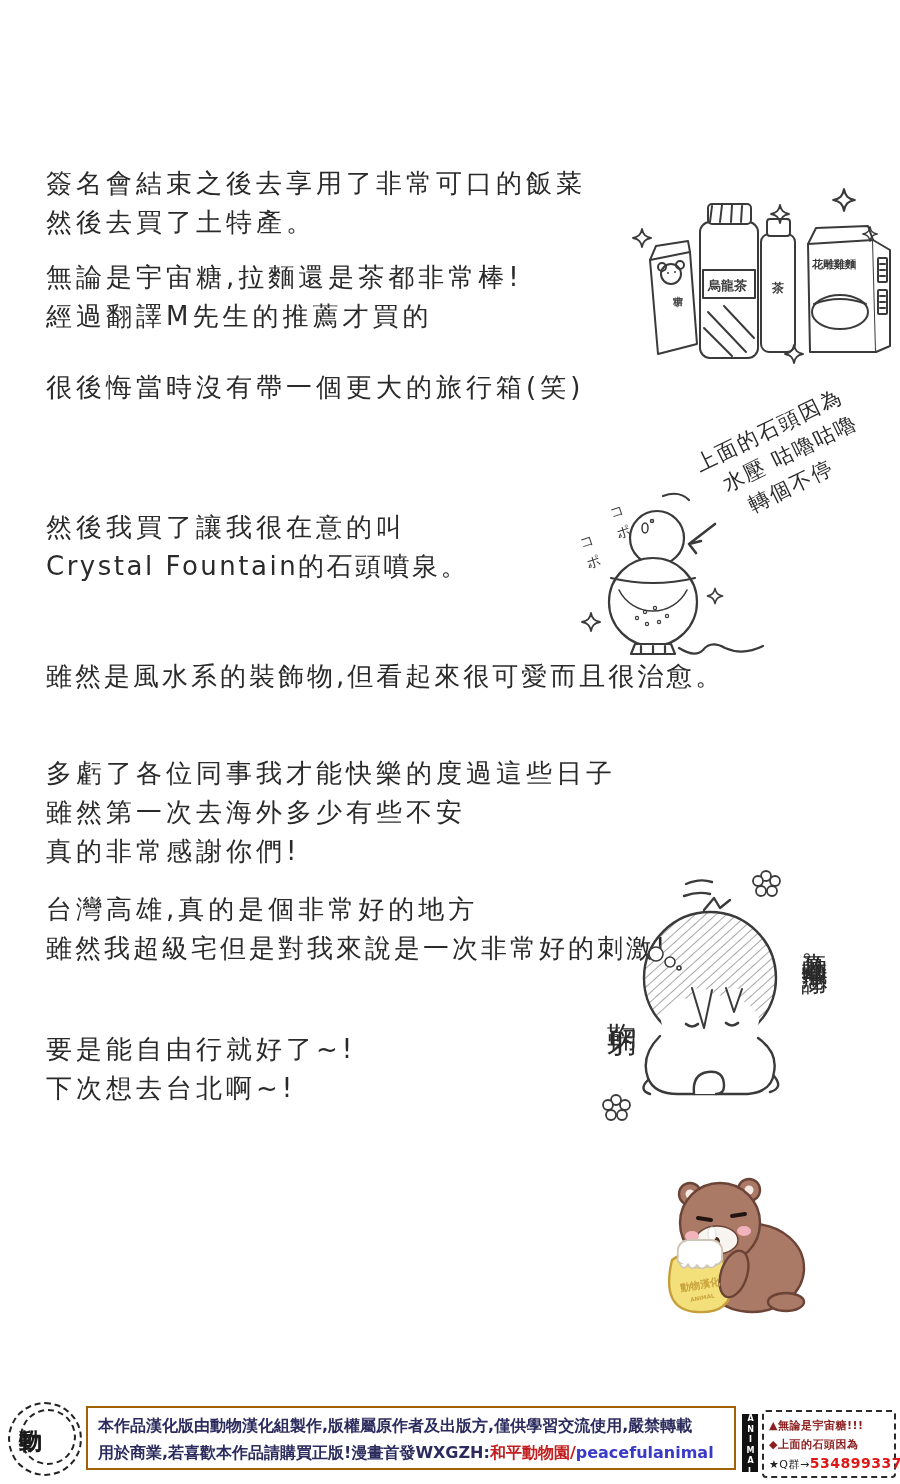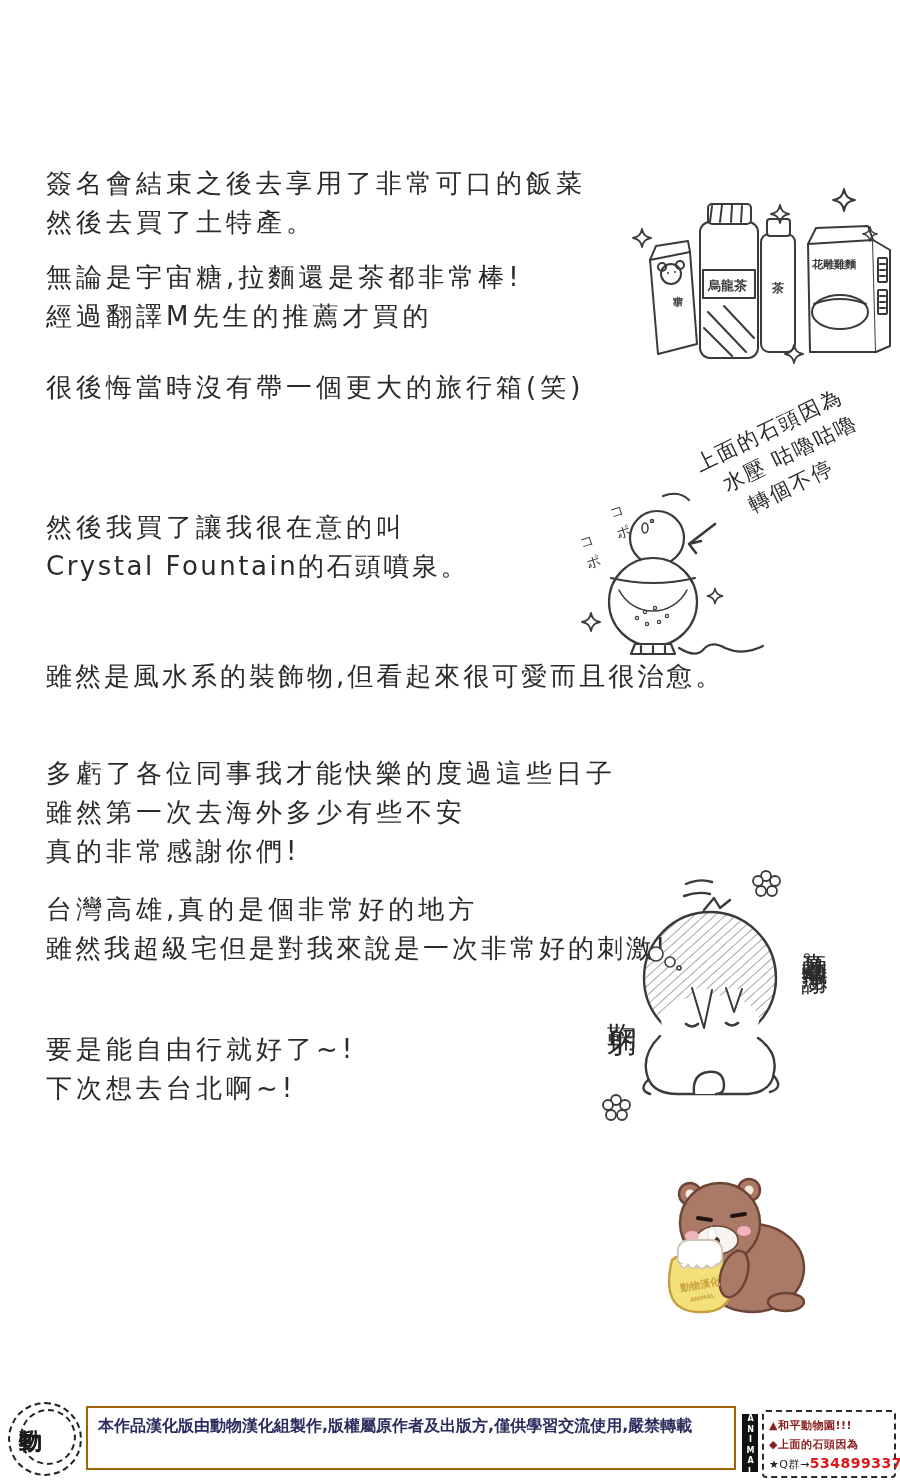--- a/index.html
+++ b/index.html
@@ -283,26 +283,29 @@
   </svg>
 
   <div id="footer">
     <div id="stamp">
       <div class="inner"></div>
       <div class="stamp-text">動物</div>
     </div>
 
     <div id="credit-box">
       <div class="credit-line">本作品漢化版由動物漢化組製作,版權屬原作者及出版方,僅供學習交流使用,嚴禁轉載</div>
+      <div class="credit-line">
+        <span>用於商業,若喜歡本作品請購買正版!漫畫首發WXGZH:</span><span class="grp-red">和平動物園</span><span class="grp-slash">/</span><span class="grp-blue">peacefulanimal</span>
+      </div>
     </div>
 
     <div id="animal-strip">ANIMAL</div>
 
     <div id="recruit-box">
-      <div class="recruit-line">▲和平動物園!!!</div>
+      <div class="recruit-line">▲無論是宇宙糖!!!</div>
       <div class="recruit-line">◆上面的石頭因為</div>
       <div class="recruit-line">
         <span class="recruit-prefix">★Q群→</span><span class="recruit-qq">534899337</span>
       </div>
     </div>
   </div>
 
 </div>
 
 </body></html>

